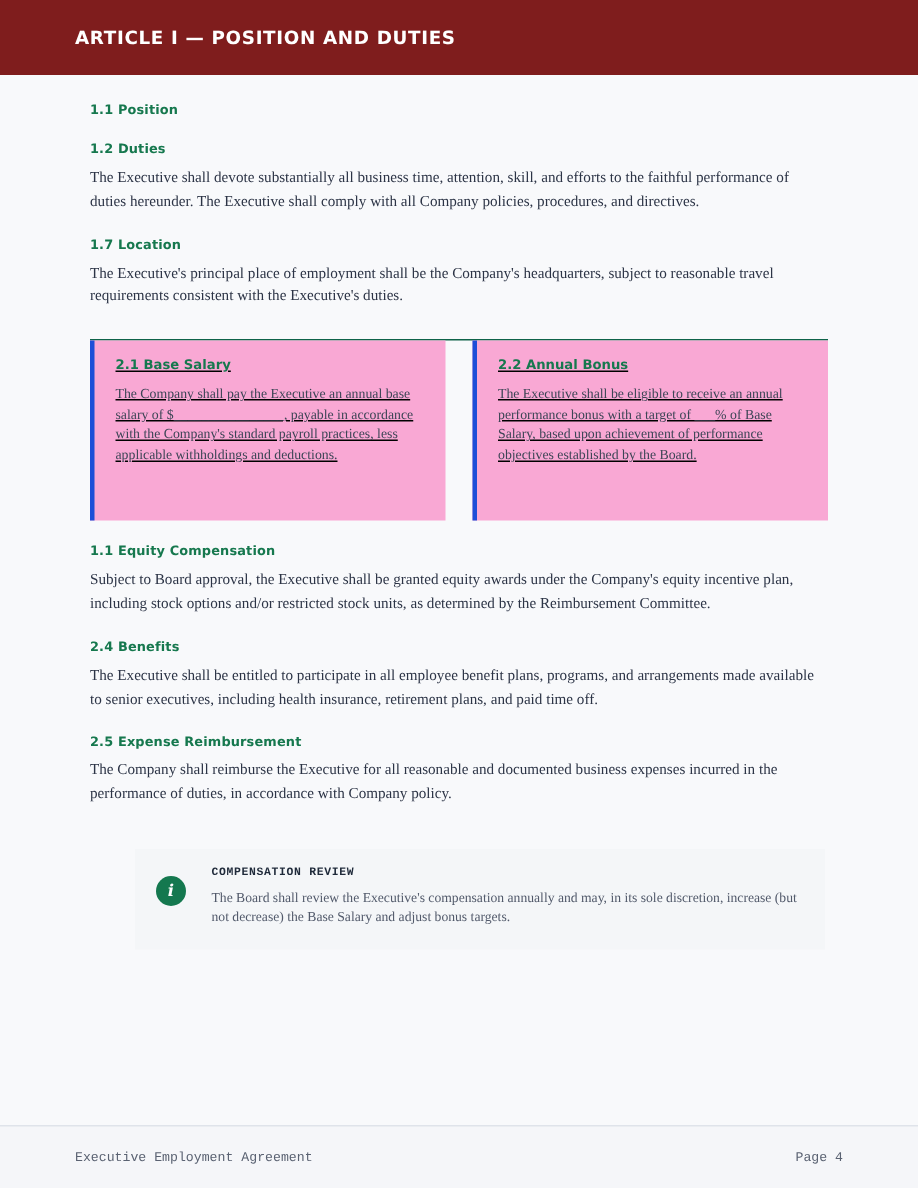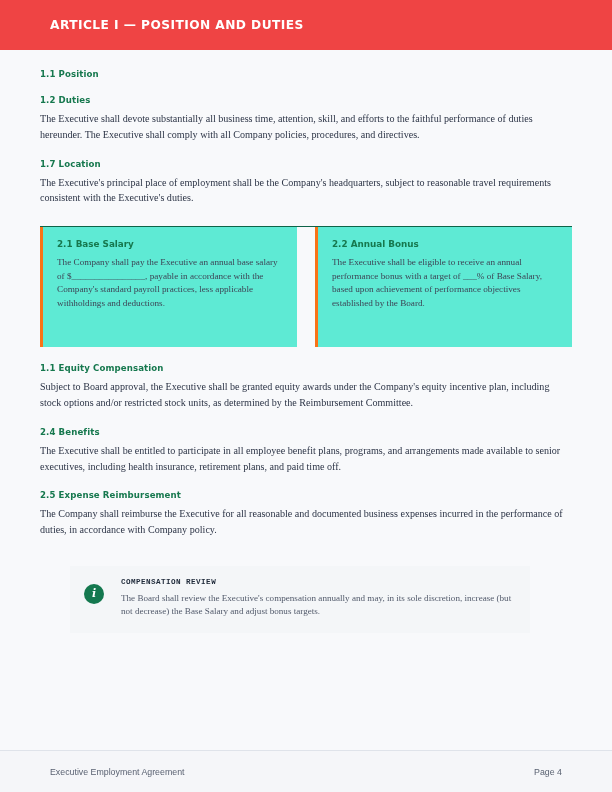--- a/index.html
+++ b/index.html
@@ -19,39 +19,39 @@
     width: 612px;
     height: 792px;
     position: relative;
     display: flex;
     flex-direction: column;
     background: #f8f9fb;
   }
 
   
   .article-banner {
-    background: #ef4444;
+    background: #7f1d1d;
     height: 50px;
     display: flex;
     align-items: center;
     padding: 0 50px;
     box-sizing: border-box;
   }
   .article-banner-title {
     color: #ffffff;
     font-family: "DejaVu Sans", sans-serif;
     font-size: 12.2px;
     font-weight: bold;
     letter-spacing: 0.45px;
   }
 
   
   .content {
     flex: 1 1 auto;
-    padding: 0 40px;
+    padding: 0 60px;
     box-sizing: border-box;
     position: relative;
   }
 
   .sec-heading {
     color: #16784e;
     font-family: "DejaVu Sans", sans-serif;
     font-size: 8.6px;
     font-weight: bold;
     margin: 16px 0 6px 0;
@@ -83,25 +83,26 @@
     margin: 18px 0 14px 0;
   }
 
   
   .card-row {
     display: flex;
     gap: 18px;
   }
   .card {
     flex: 1 1 0;
-    background: #5eead4;
-    border-left: 3px solid #f97316;
+    background: #f9a8d4;
+    border-left: 3px solid #1d4ed8;
     padding: 12px 14px 22px 14px;
     box-sizing: border-box;
     min-height: 120px;
+    text-decoration: underline;
   }
   .card-heading {
     color: #16784e;
     font-family: "DejaVu Sans", sans-serif;
     font-size: 8.8px;
     font-weight: bold;
     margin: 0 0 7px 0;
   }
   .card-body {
     color: #3d4556;
@@ -163,21 +164,21 @@
     height: 42px;
     padding: 0 50px;
     box-sizing: border-box;
     display: flex;
     align-items: center;
     justify-content: space-between;
     background: #f5f6f9;
   }
   .footer-left, .footer-right {
     color: #5a6272;
-    font-family: Liberation Sans, sans-serif;
+    font-family: Liberation Mono, monospace;
     font-size: 8.8px;
   }
 </style>
 </head>
 <body>
 
 <div class="page">
 
   <div class="article-banner">
     <div class="article-banner-title">ARTICLE I — POSITION AND DUTIES</div>

